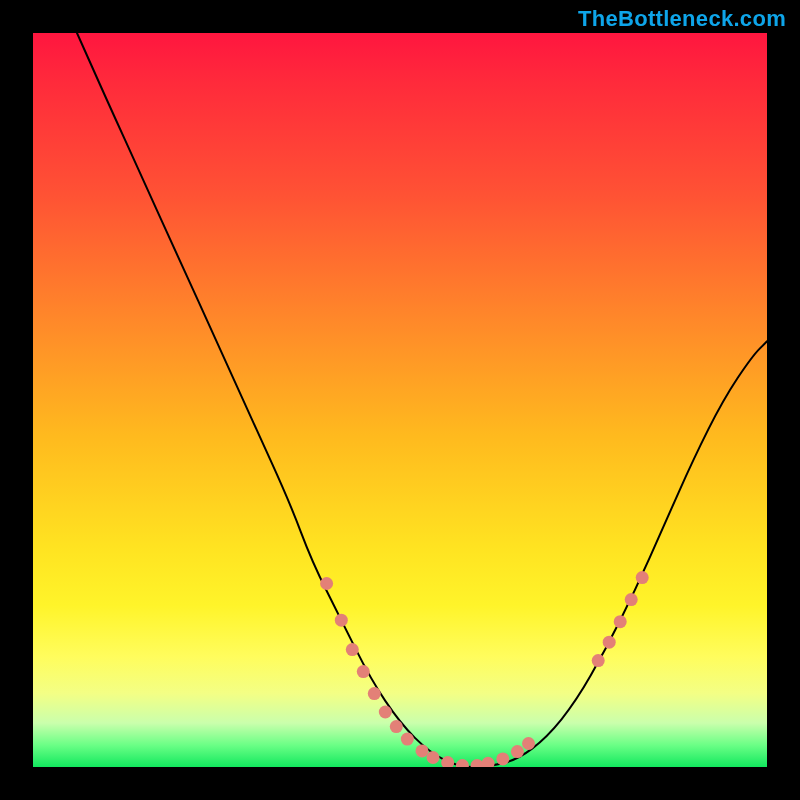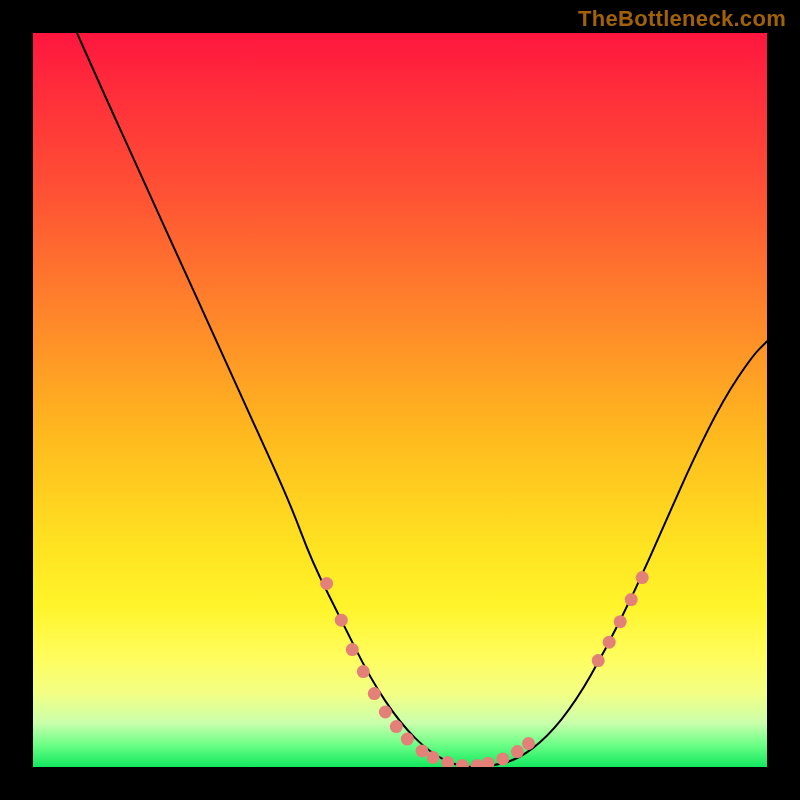--- a/index.html
+++ b/index.html
@@ -14,21 +14,21 @@
   .stage {
     position: relative;
     width: 800px;
     height: 800px;
     background: #000;
   }
   .watermark {
     position: absolute;
     top: 6px;
     right: 14px;
-    color: #a16207;
+    color: #0ea5e9;
     font-size: 22px;
     font-weight: 600;
     letter-spacing: 0.3px;
     user-select: none;
     z-index: 5;
   }
   .plot-area {
     position: absolute;
     left: 33px;
     top: 33px;

